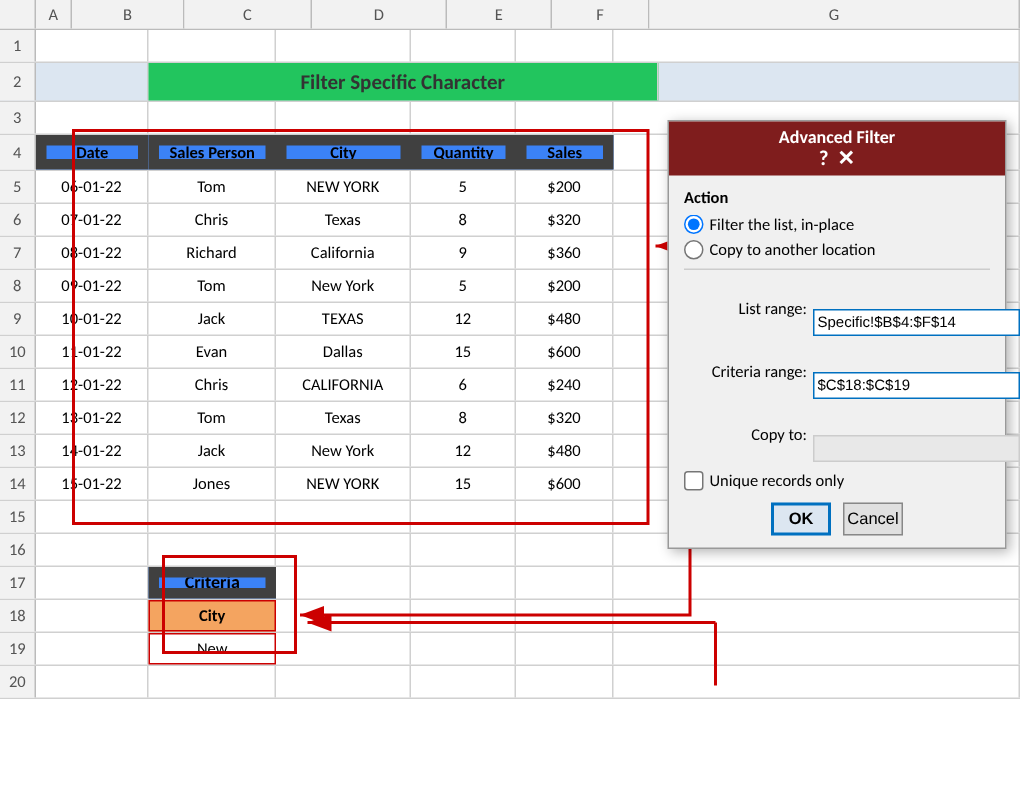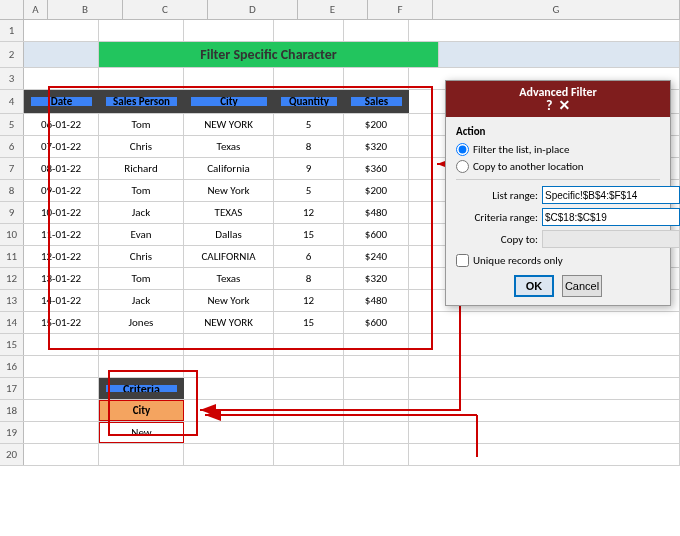--- a/index.html
+++ b/index.html
@@ -187,20 +187,21 @@
       text-align: right;
       font-size: 11px;
     }
     .dialog-field-input {
       flex: 1;
       height: 18px;
       border: 1px solid #0070c0;
       background: #fff;
       font-size: 10px;
       padding: 0 2px;
+      margin-top: 20px;
     }
     .dialog-field-input.disabled {
       background: #e8e8e8;
       border-color: #ccc;
       color: #888;
     }
     .dialog-checkbox-row {
       display: flex;
       align-items: center;
       gap: 4px;

